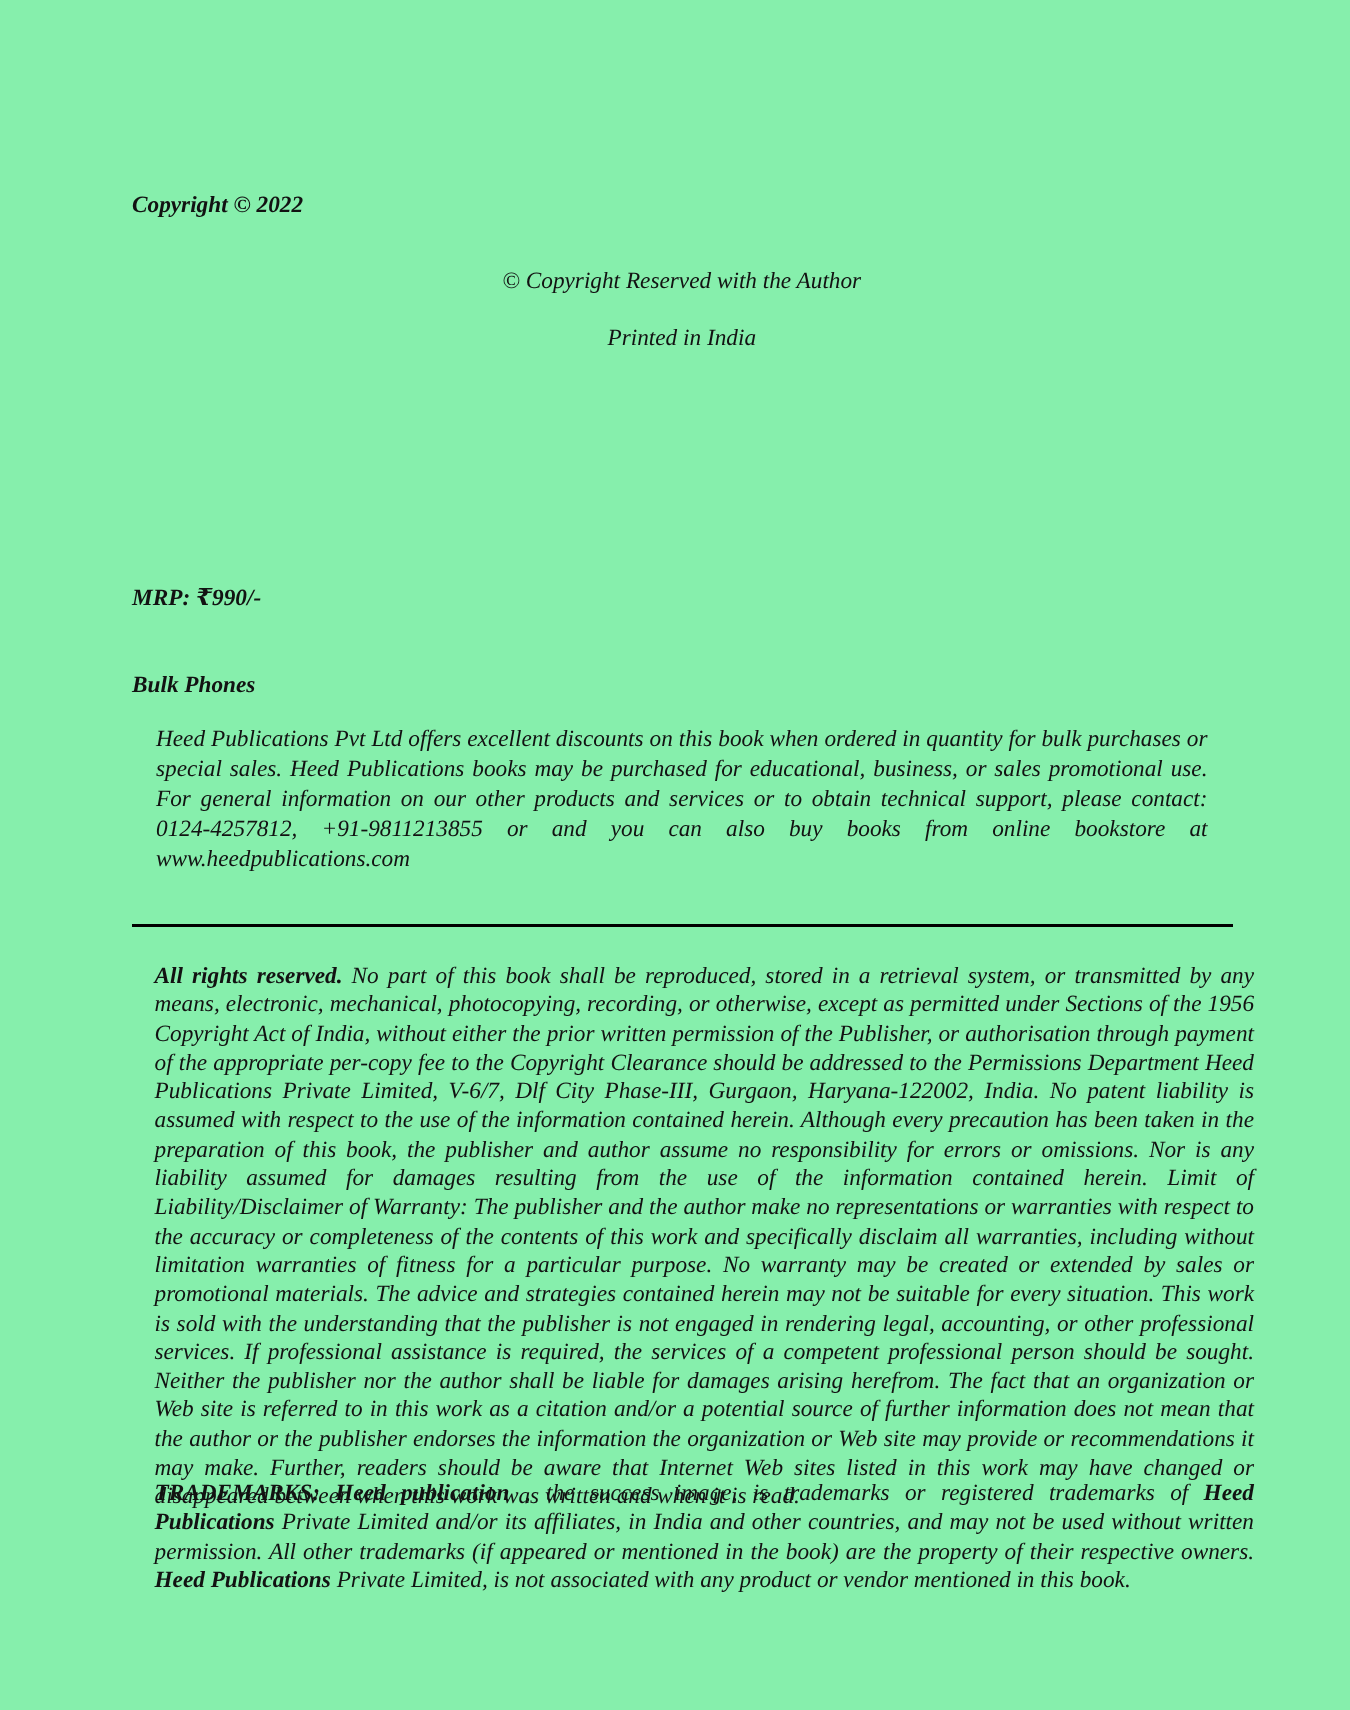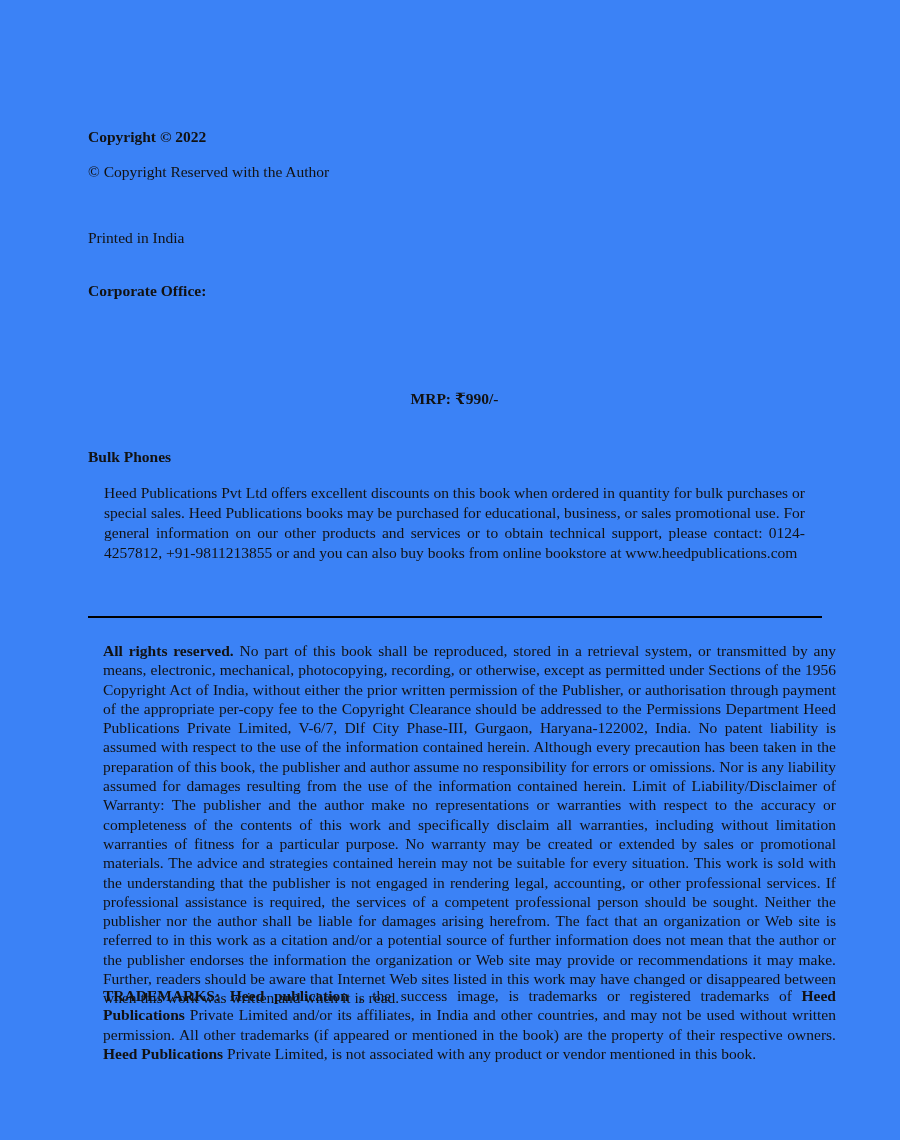--- a/index.html
+++ b/index.html
@@ -4,25 +4,26 @@
 <style>
   html, body {
     margin: 0;
     padding: 0;
     background: #ffffff;
   }
   .page {
     position: relative;
     width: 900px;
     height: 1140px;
-    background: #3b82f6;
+    background: #86efac;
     font-family: "Liberation Serif", "DejaVu Serif", serif;
     color: #121212;
     font-size: 15.5px;
     overflow: hidden;
+    font-style: italic;
   }
   .col {
     position: absolute;
     left: 88px;
     width: 733px;
   }
   .bold { font-weight: bold; }
   .para {
     margin: 15px;
     text-align: justify;
@@ -47,29 +48,28 @@
   }
   b { font-weight: bold; }
 </style>
 </head>
 <body>
 
 <div class="page">
 
   <div class="col single-line bold" style="top:129px;">Copyright © 2022</div>
 
-  <div class="col single-line" style="top:164px;">© Copyright Reserved with the Author</div>
+  <div class="col single-line" style="top:180px;text-align:center;">© Copyright Reserved with the Author</div>
 
-  <div class="col single-line" style="top:230px;">Printed in India</div>
+  <div class="col single-line" style="top:218px;text-align:center;">Printed in India</div>
 
   <div class="col addr-block" style="top:281px;">
-    <div class="bold">Corporate Office:</div>
   </div>
 
-  <div class="col single-line bold" style="top:391px;text-align:center;">MRP: ₹990/-</div>
+  <div class="col single-line bold" style="top:391px;">MRP: ₹990/-</div>
 
   <div class="col" style="top:447px;">
     <div class="bold" style="line-height:20px;">Bulk Phones</div>
     <p class="bulk-para">Heed Publications Pvt Ltd offers excellent discounts on this book when ordered in quantity for bulk purchases or special sales. Heed Publications books may be purchased for educational, business, or sales promotional use. For general information on our other products and services or to obtain technical support, please contact: 0124-4257812, +91-9811213855 or and you can also buy books from online bookstore at www.heedpublications.com</p>
   </div>
 
   <div class="rule" style="top:616px;"></div>
 
   <p class="col para" style="top:626px;"><b>All rights reserved. </b><span>No part of this book shall be reproduced, stored in a retrieval system, or transmitted by any means, electronic, mechanical, photocopying, recording, or otherwise, except as permitted under Sections of the 1956 Copyright Act of India, without either the prior written permission of the Publisher, or authorisation through payment of the appropriate per-copy fee to the Copyright Clearance should be addressed to the Permissions Department Heed Publications Private Limited, V-6/7, Dlf City Phase-III, Gurgaon, Haryana-122002, India. No patent liability is assumed with respect to the use of the information contained herein. Although every precaution has been taken in the preparation of this book, the publisher and author assume no responsibility for errors or omissions. Nor is any liability assumed for damages resulting from the use of the information contained herein. Limit of Liability/Disclaimer of Warranty: The publisher and the author make no representations or warranties with respect to the accuracy or completeness of the contents of this work and specifically disclaim all warranties, including without limitation warranties of fitness for a particular purpose. No warranty may be created or extended by sales or promotional materials. The advice and strategies contained herein may not be suitable for every situation. This work is sold with the understanding that the publisher is not engaged in rendering legal, accounting, or other professional services. If professional assistance is required, the services of a competent professional person should be sought. Neither the publisher nor the author shall be liable for damages arising herefrom. The fact that an organization or Web site is referred to in this work as a citation and/or a potential source of further information does not mean that the author or the publisher endorses the information the organization or Web site may provide or recommendations it may make. Further, readers should be aware that Internet Web sites listed in this work may have changed or disappeared between when this work was written and when it is read.</span></p>
 

